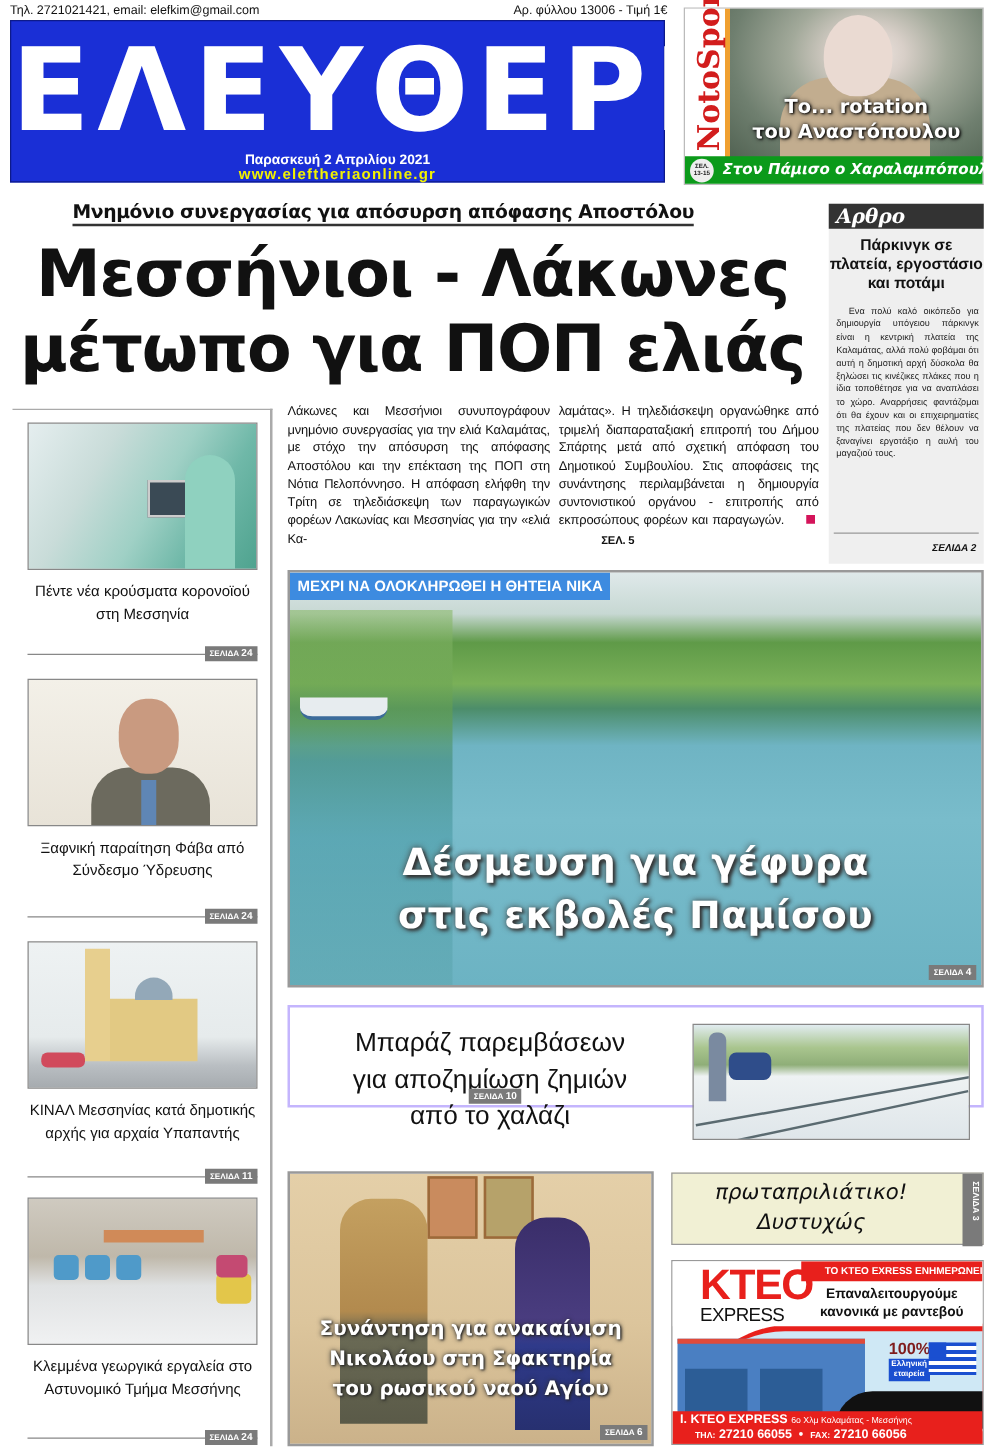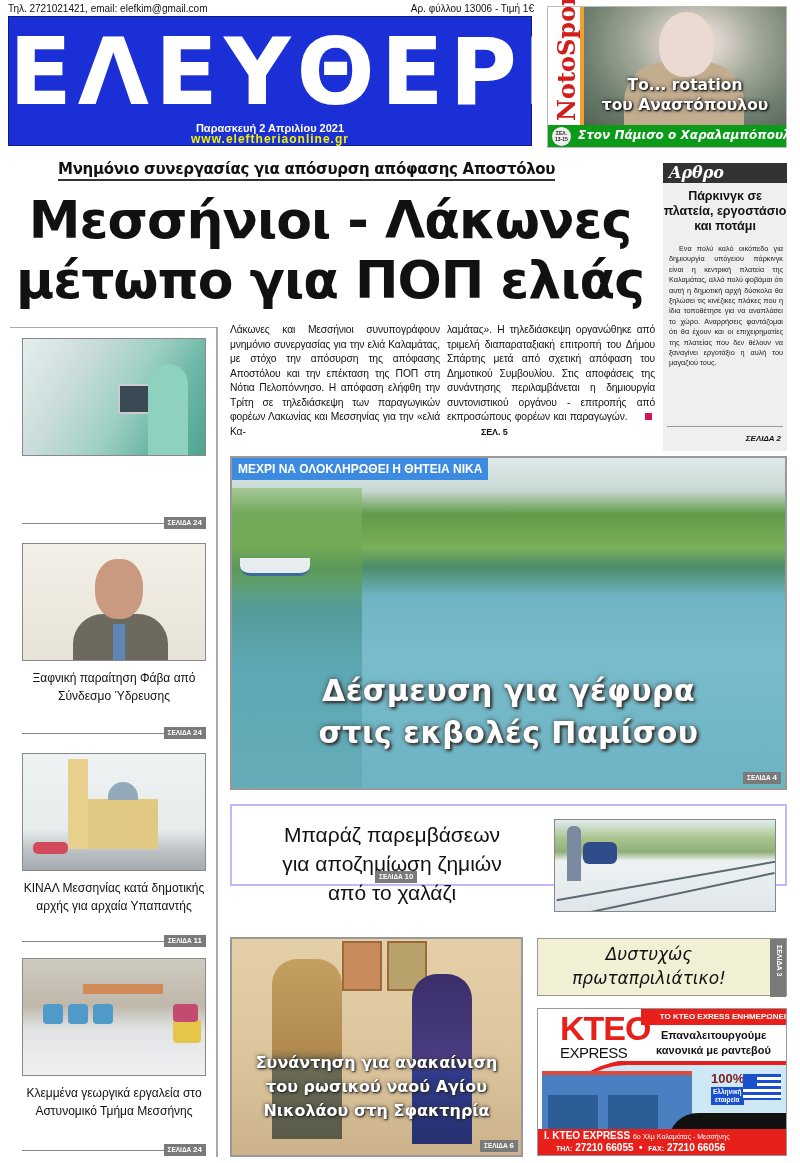--- a/index.html
+++ b/index.html
@@ -158,20 +158,21 @@
   <span>λαμάτας». Η τηλεδιάσκεψη οργανώθηκε από τριμελή διαπαραταξιακή επιτροπή του Δήμου Σπάρτης μετά από σχετική απόφαση του Δημοτικού Συμβουλίου. Στις αποφάσεις της συνάντησης περιλαμβάνεται η δημιουργία συντονιστικού οργάνου - επιτροπής από εκπροσώπους φορέων και παραγωγών.</span>&nbsp;&nbsp;&nbsp;&nbsp;&nbsp;<span class="redsq"></span><span class="sel5">ΣΕΛ. 5</span>
 </div>
 
 <div class="abs leftcol">
 
   <div class="lstory" style="top:10px; height:200px;">
     <div class="lphoto" style="background:linear-gradient(120deg,#e5eeef 0%,#c9dcd9 30%,#9fd0c5 55%,#6fb8a8 75%,#4fa38f 100%);">
       <div style="position:absolute;left:95px;top:45px;width:38px;height:30px;background:#3a4a55;border:2px solid #ccc;"></div>
       <div style="position:absolute;left:125px;top:25px;width:40px;height:95px;background:#8fd1bf;border-radius:20px 20px 0 0;"></div>
     </div>
+    <div class="lcap">Πέντε νέα κρούσματα κορονοϊού στη Μεσσηνία</div>
     <div class="pgline" style="top:185px;"></div>
     <div class="pgtag" style="top:179px;"><span>ΣΕΛΙΔΑ</span> <b>24</b></div>
   </div>
 
   <div class="lstory" style="top:215px; height:200px;">
     <div class="lphoto" style="background:linear-gradient(180deg,#f3f0e8 0%,#e8e3d8 100%);">
       <div style="position:absolute;left:50px;top:70px;width:95px;height:50px;background:#6c6a5e;border-radius:30px 30px 0 0;"></div>
       <div style="position:absolute;left:72px;top:15px;width:48px;height:60px;background:#c99a80;border-radius:45%;"></div>
       <div style="position:absolute;left:90px;top:80px;width:12px;height:38px;background:#5f86b5;"></div>
     </div>
@@ -233,30 +234,30 @@
   <div class="pgtag hail-tag" style="position:absolute;right:auto;"><span>ΣΕΛΙΔΑ</span> <b>10</b></div>
 </div>
 
 <div class="abs church">
   <div class="ch-icon1"></div>
   <div class="ch-icon2"></div>
   <div class="ch-man"></div>
   <div class="ch-woman"></div>
   <div class="ch-title">
     <div>Συνάντηση για ανακαίνιση</div>
+    <div>Νικολάου στη Σφακτηρία</div>
     <div>του ρωσικού ναού Αγίου</div>
-    <div>Νικολάου στη Σφακτηρία</div>
   </div>
   <div class="pgtag ch-tag" style="position:absolute;"><span>ΣΕΛΙΔΑ</span> <b>6</b></div>
 </div>
 
 <div class="abs april">
   <div class="april-text">
+    <div>πρωταπριλιάτικο!</div>
     <div>Δυστυχώς</div>
-    <div>πρωταπριλιάτικο!</div>
   </div>
   <div class="april-tag">
       <span>ΣΕΛΙΔΑ 3</span>
     </div>
 </div>
 
 <div class="abs ad">
   <div class="ad-red"></div>
   <div class="ad-sky"></div>
   <div style="position:absolute;left:0;top:0;width:260px;height:52px;background:#fff;"></div>

